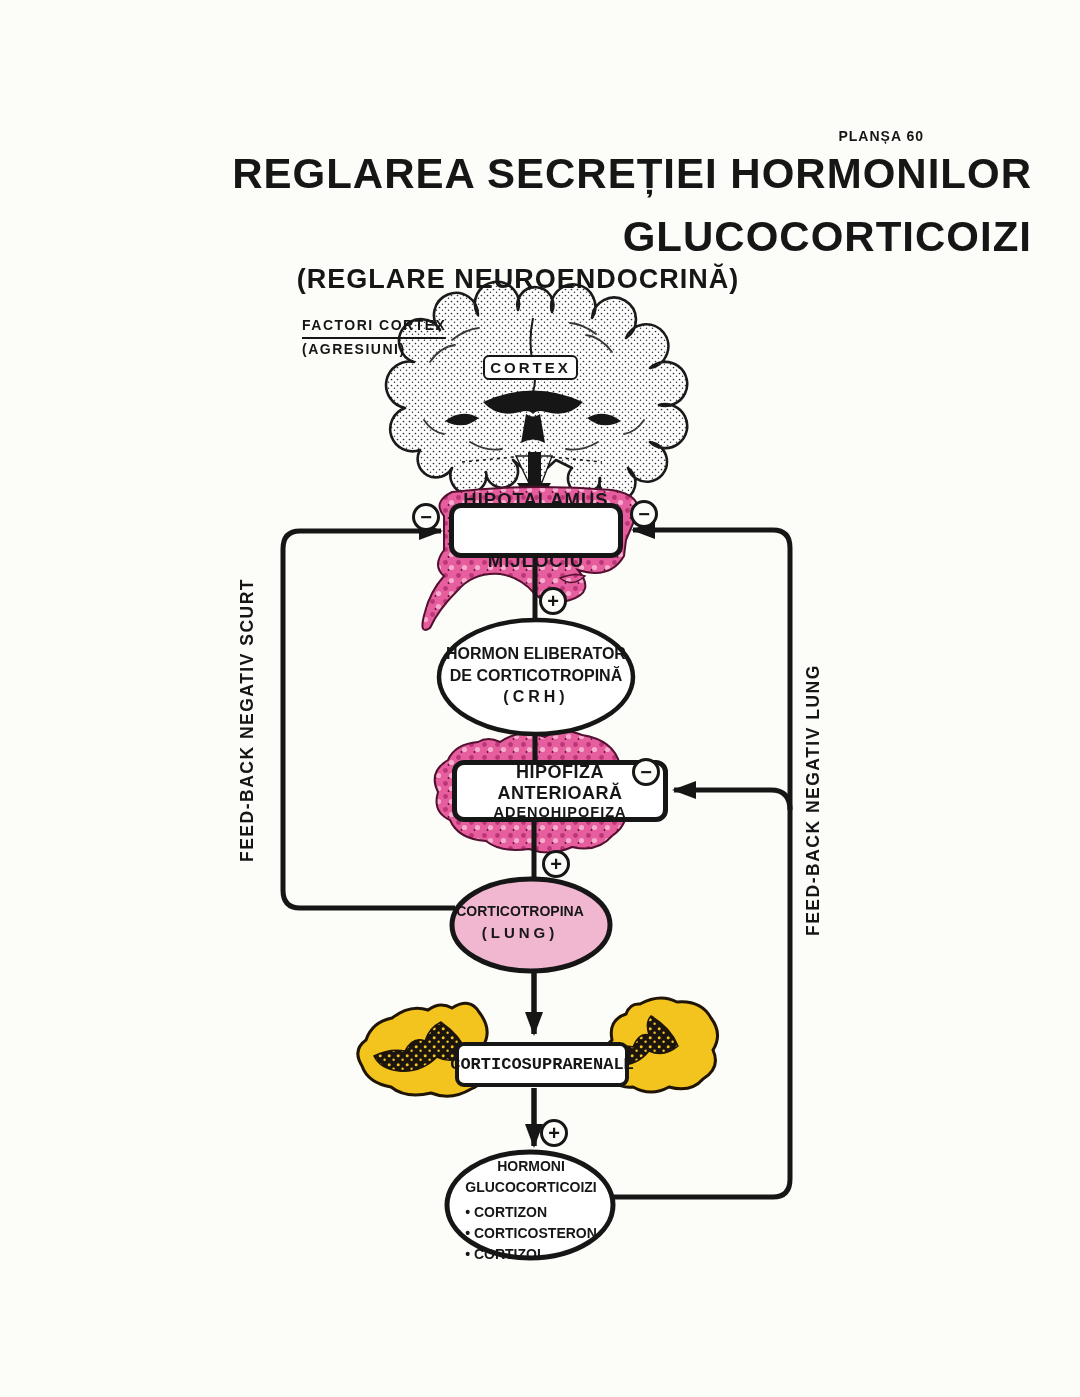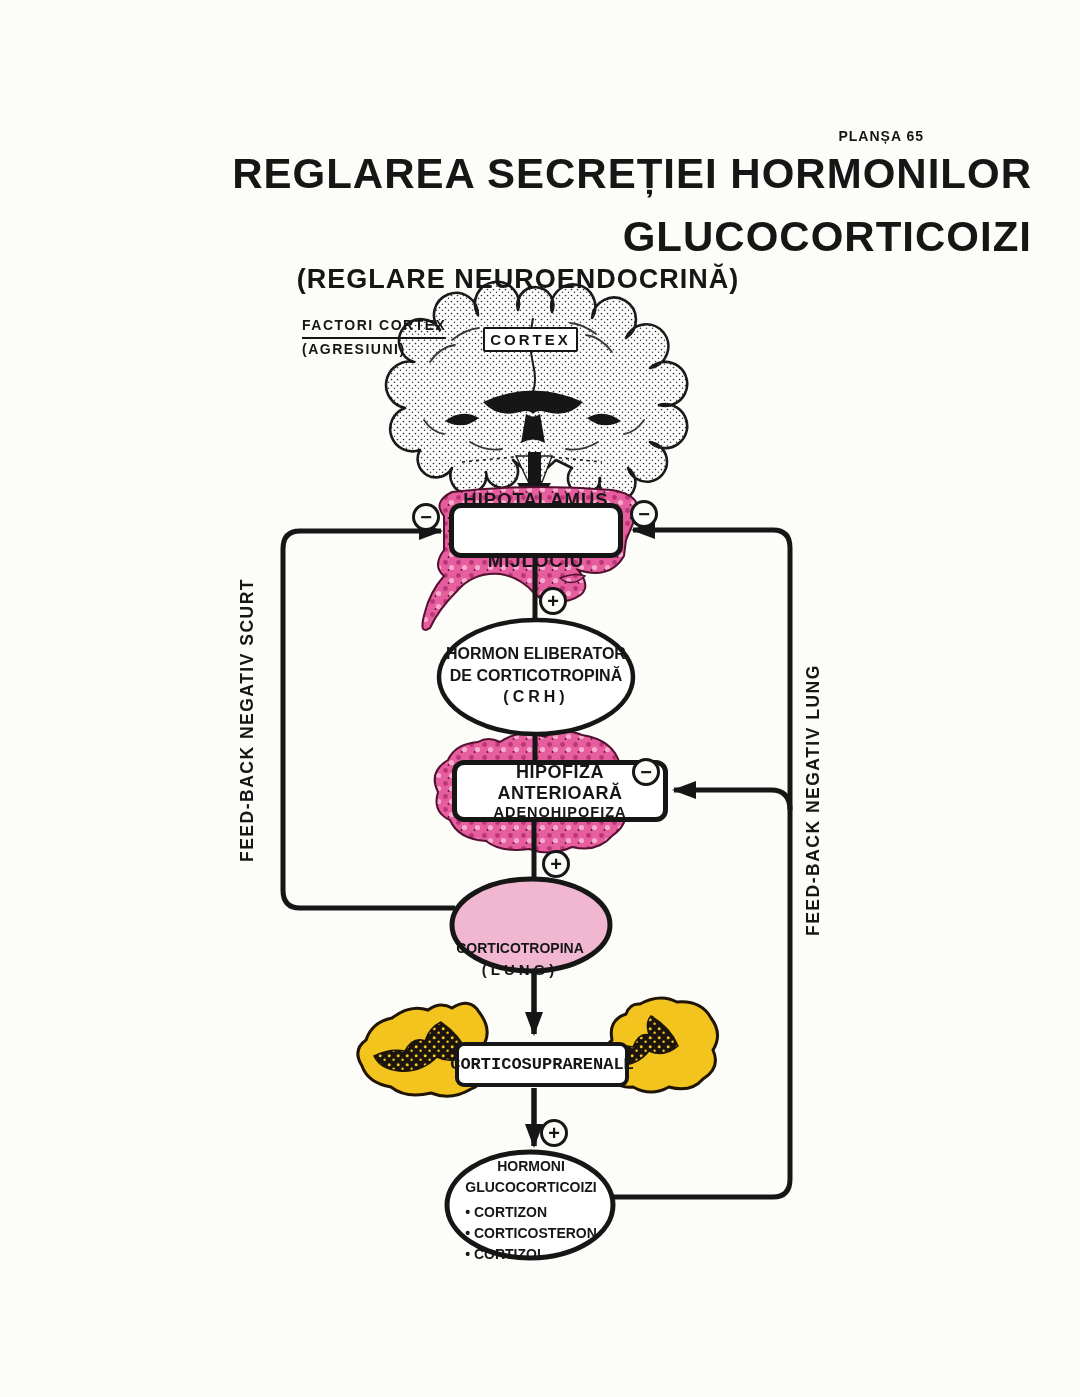--- a/index.html
+++ b/index.html
@@ -152,32 +152,32 @@
                Q 598 1052 612 1040 Q 608 1020 626 1014 Q 630 1003 640 1004 Z" style="fill:var(--yellow)" stroke="#201505" stroke-width="3"></path>
       <path d="M 651 1016 Q 671 1028 678 1046 Q 664 1058 649 1051 Q 635 1068 615 1064
                Q 603 1060 606 1050 Q 620 1044 633 1047 Q 639 1032 649 1035 Q 645 1022 651 1016 Z" fill="url(#coretex)" stroke="#201505" stroke-width="1.5"></path>
     </g>
 
     <ellipse cx="536" cy="677" rx="97" ry="57" fill="#ffffff" stroke="#161616" stroke-width="4.5"></ellipse>
     <ellipse cx="531" cy="925" rx="79" ry="46" style="fill:var(--acth_fill)" stroke="#161616" stroke-width="5"></ellipse>
     <ellipse cx="530" cy="1205" rx="83" ry="53" fill="#ffffff" stroke="#161616" stroke-width="5"></ellipse>
   </svg>
 
-  <div class="txt plansa" style="left:824px;top:128px;width:100px;">PLANȘA 65</div>
+  <div class="txt plansa" style="left:824px;top:128px;width:100px;">PLANȘA 60</div>
 
   <div class="txt title" style="top:150px;">REGLAREA SECREȚIEI HORMONILOR</div>
   <div class="txt title" style="top:213px;">GLUCOCORTICOIZI</div>
   <div class="txt subtitle" style="top:264px;">(REGLARE NEUROENDOCRINĂ)</div>
 
   <div class="txt stimulus" style="left:302px;top:315px;">
     <div class="u">FACTORI CORTEX</div>
     <div>(AGRESIUNI)</div>
   </div>
 
-  <div class="boxlabel cortexbox" style="left:483px;top:327px;width:95px;height:25px;">
+  <div class="boxlabel cortexbox" style="left:483px;top:355px;width:95px;height:25px;border-radius:6px;">
     <span>CORTEX</span>
   </div>
 
   <div class="boxlabel hypobox" style="left:449px;top:503px;width:174px;height:55px;">
     <span>HIPOTALAMUS</span>
     <span>MIJLOCIU</span>
   </div>
 
   <div class="sign" style="left:412px;top:503px;">
     <span>−</span>
@@ -202,21 +202,21 @@
     <div>HORMON ELIBERATOR</div>
     <div>DE CORTICOTROPINĂ</div>
     <div class="sp">(CRH)</div>
   </div>
 
   <div class="boxlabel pitbox" style="left:452px;top:760px;width:216px;height:62px;">
     <span class="l1">HIPOFIZA ANTERIOARĂ</span>
     <span class="l2">ADENOHIPOFIZA</span>
   </div>
 
-  <div class="elltxt acthtxt" style="left:456px;top:901px;width:128px;margin-top:37px;">
+  <div class="elltxt acthtxt" style="left:456px;top:901px;width:128px;">
     <div>CORTICOTROPINA</div>
     <div class="sp">(LUNG)</div>
   </div>
 
   <div class="boxlabel adrbox" style="left:455px;top:1042px;width:174px;height:45px;">
     <span>CORTICOSUPRARENALE</span>
   </div>
 
   <div class="elltxt hortxt" style="left:443px;top:1156px;width:176px;">
     <div>HORMONI</div>

